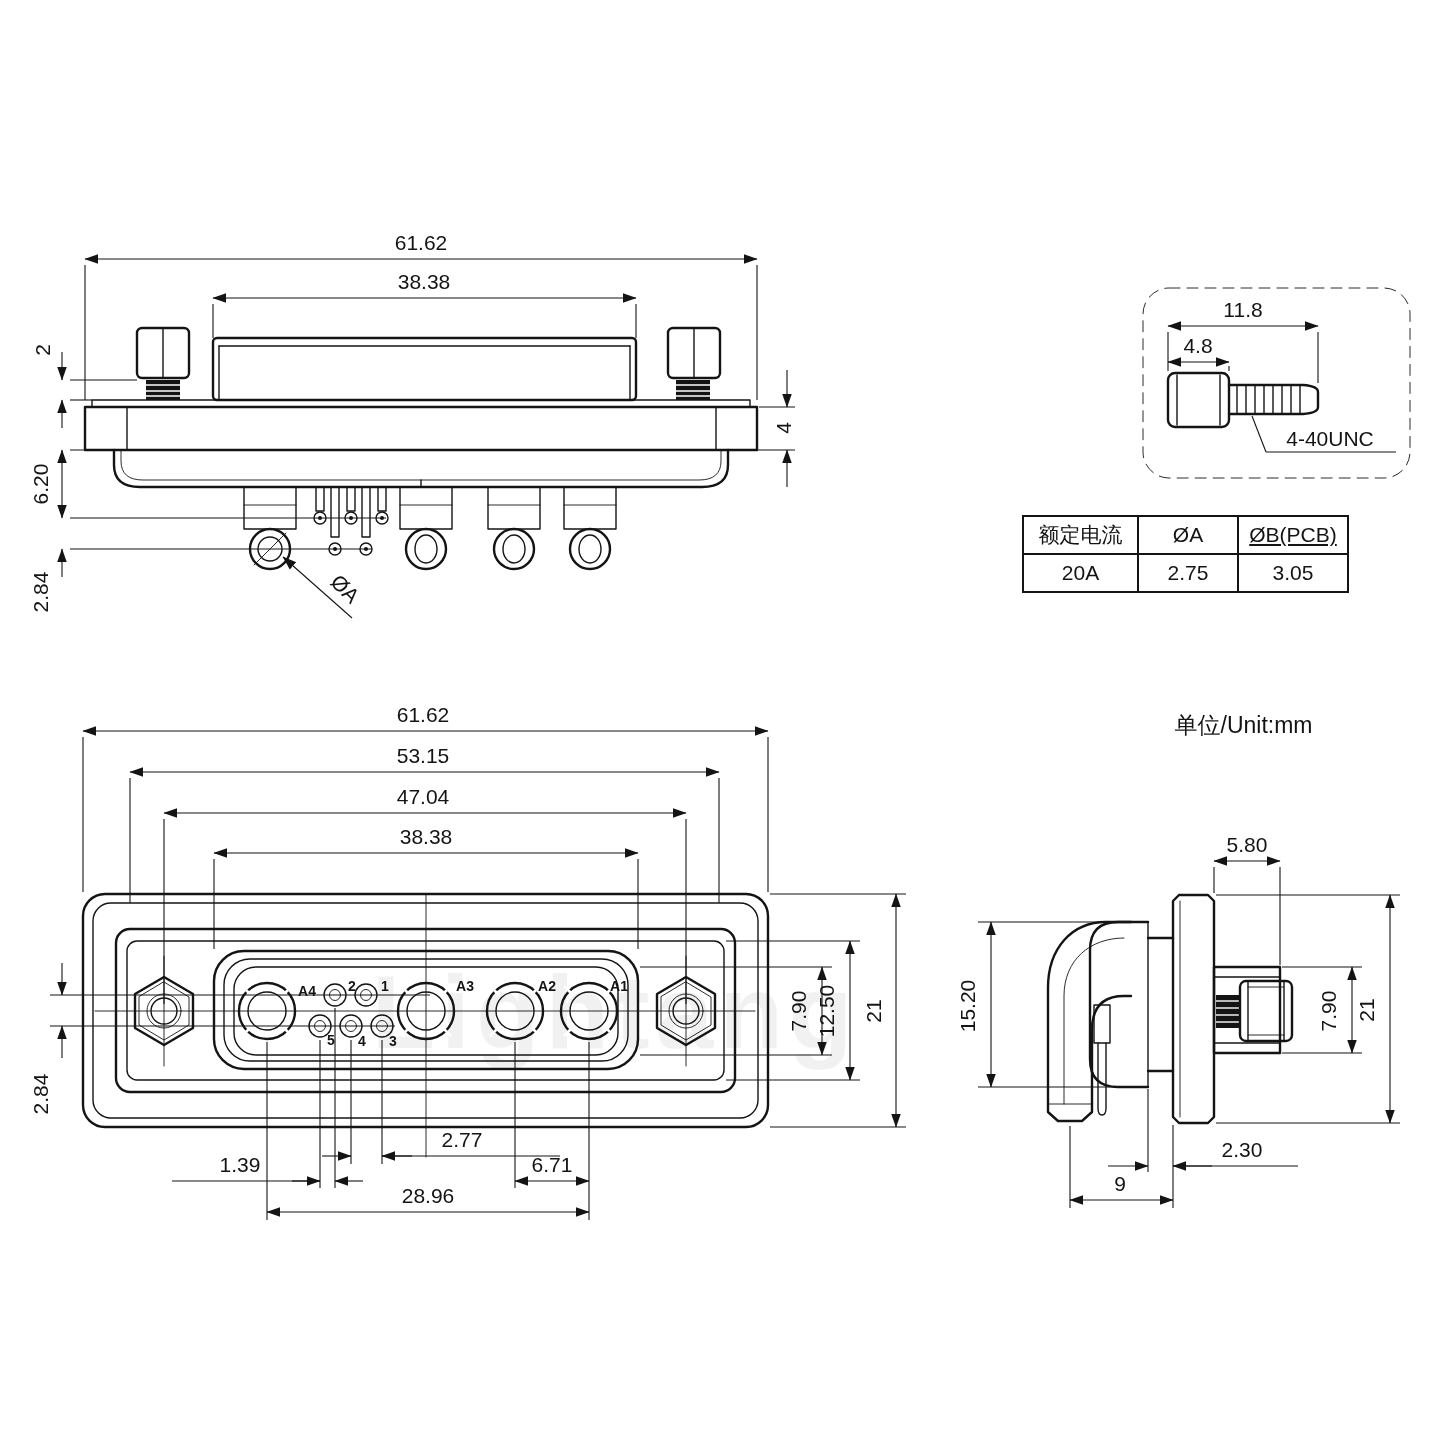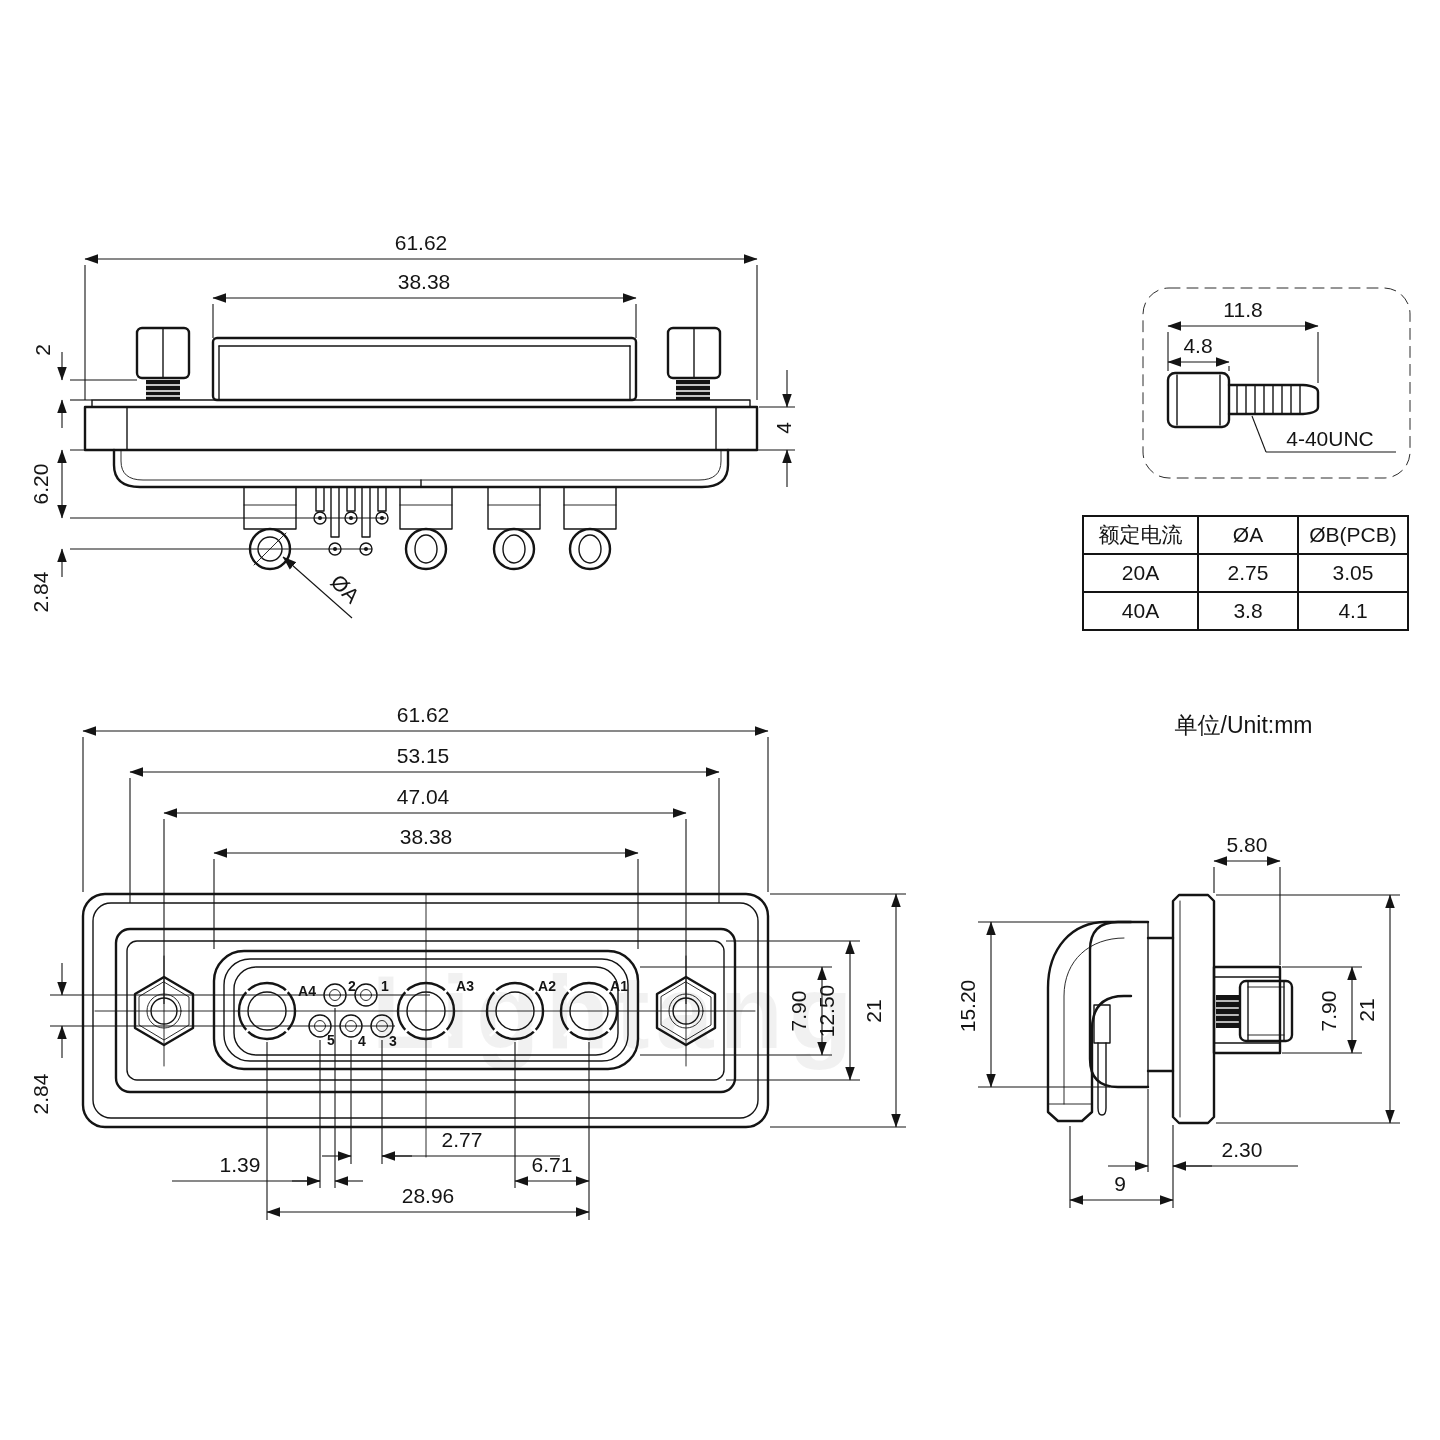--- a/index.html
+++ b/index.html
@@ -11,24 +11,24 @@
   .m  {fill:none;stroke:#141414;stroke-width:1.4;stroke-linecap:round;stroke-linejoin:round;}
   .t  {fill:none;stroke:#141414;stroke-width:0.9;stroke-linecap:round;stroke-linejoin:round;}
   .dl {fill:none;stroke:#141414;stroke-width:1.1;}
   .blk{fill:#141414;stroke:none;}
   .wht{fill:none;stroke:#ffffff;stroke-width:1.4;}
   .slit{fill:none;stroke:#ffffff;stroke-width:2.6;}
   .dt {font:21px "Liberation Sans",sans-serif;fill:#141414;text-anchor:middle;}
   .pl {font:bold 14px "Liberation Sans",sans-serif;fill:#141414;text-anchor:middle;}
   .wm {font:bold 104px "Liberation Sans",sans-serif;fill:#000000;opacity:0.05;text-anchor:middle;letter-spacing:6px;}
   
-  #spec-table{position:absolute;left:1082px;top:515px;border-collapse:collapse;}
+  #spec-table{position:absolute;left:1022px;top:515px;border-collapse:collapse;}
   #spec-table td,#spec-table th{border:2px solid #141414;font:21px "Liberation Sans",sans-serif;
       font-weight:normal;color:#141414;text-align:center;padding:0;height:36px;}
-  #spec-table .c0{width:113px;} #spec-table .c1{width:98px;} #spec-table .c2{width:108px;}
+  #spec-table .c0{width:113px;} #spec-table .c1{width:98px;} #spec-table .c2{width:108px;text-decoration:underline;}
   #unit-note{position:absolute;left:1080px;top:710px;width:327px;text-align:center;
       font:23px "Liberation Sans",sans-serif;color:#141414;}
 </style>
 </head>
 <body>
 
 <div id="page">
 
 <svg width="1440" height="1440" viewBox="0 0 1440 1440">
   <defs>
@@ -390,22 +390,17 @@
         <tr>
     <th class="c0">额定电流</th>
     <th class="c1">ØA</th>
     <th class="c2">ØB(PCB)</th>
   </tr>
   <tr>
     <td>20A</td>
     <td>2.75</td>
     <td>3.05</td>
   </tr>
-  <tr>
-    <td>40A</td>
-    <td>3.8</td>
-    <td>4.1</td>
-  </tr>
 </tbody>
     </table>
 <div id="unit-note">单位/Unit:mm</div>
 
 </div>
 
 </body></html>

